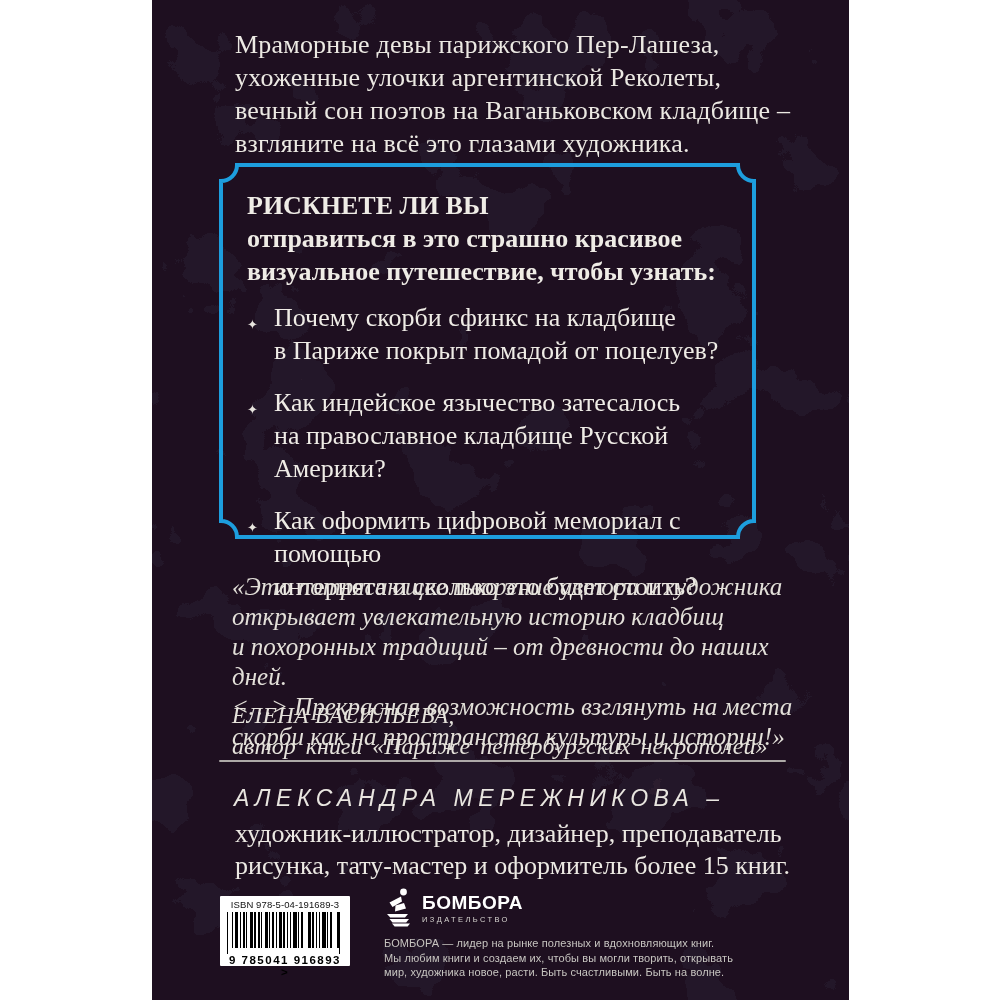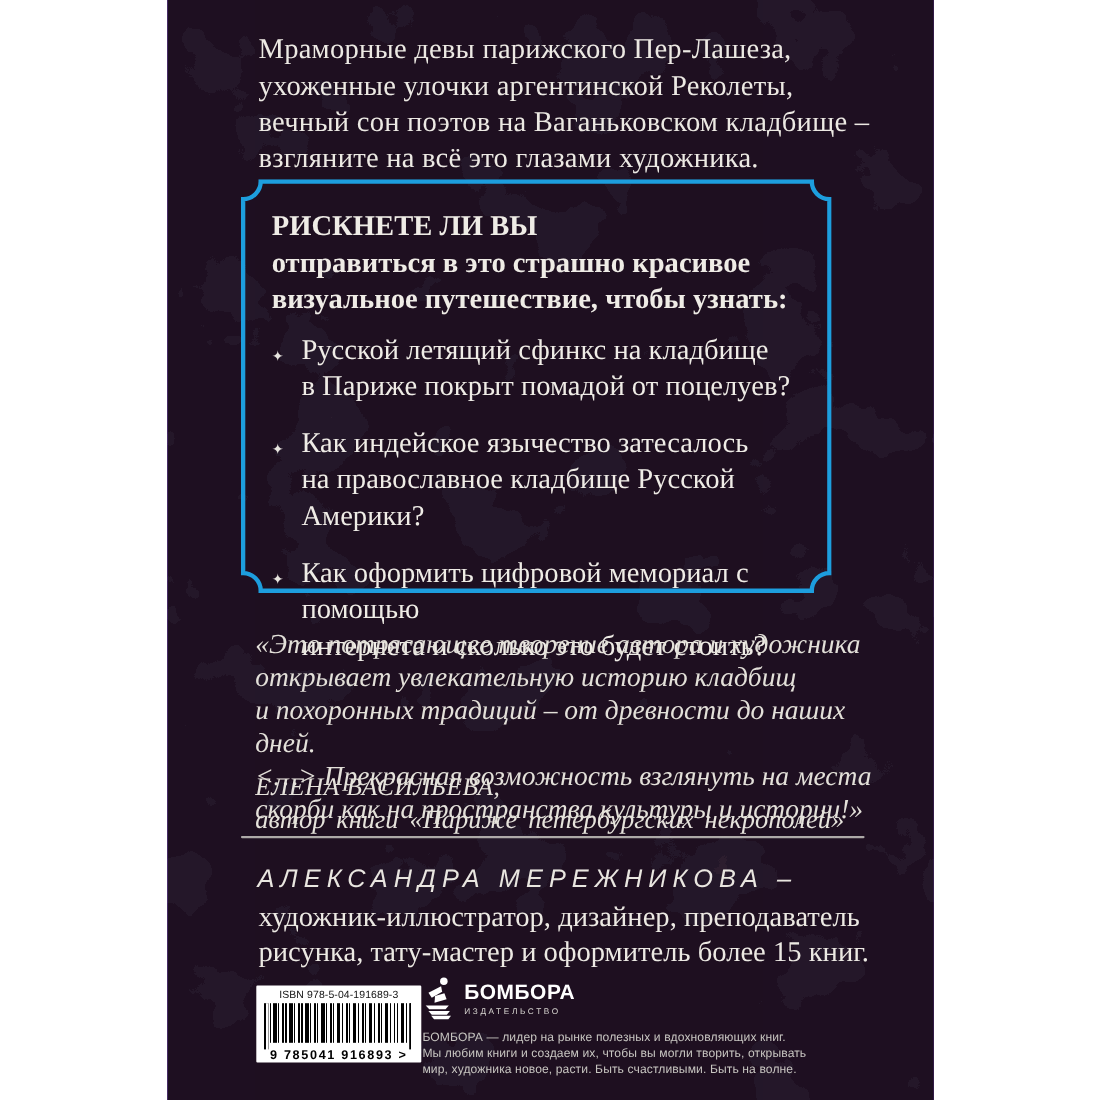--- a/index.html
+++ b/index.html
@@ -50,21 +50,21 @@
     position:absolute;left:82px;top:785px;
     font-family:"Liberation Sans", sans-serif;font-size:23px;font-weight:400;
     letter-spacing:5.5px;color:#e9e6e0;font-style:italic;
   }
   .author-desc{
     position:absolute;left:83px;top:818px;width:560px;
     font-size:26px;line-height:32px;color:#ece9e3;
   }
 
   .barcode-box{
-    position:absolute;left:81px;top:896px;width:150px;height:70px;
+    position:absolute;left:68px;top:896px;width:130px;height:70px;
     background:#ffffff;color:#000;border-radius:1px;
   }
   .isbn{
     font-family:"Liberation Sans", sans-serif;font-size:9.5px;
     text-align:center;padding-top:3px;letter-spacing:.1px;color:#111;
   }
   .bars{
     height:36px;margin:2px 9px 0;position:relative;
     background:repeating-linear-gradient(90deg,
       #000 0 1.5px,#fff 1.5px 3px,#000 3px 4px,#fff 4px 6.5px,
@@ -138,21 +138,21 @@
       <div class="inner">
         <div class="lead">
           <div>РИСКНЕТЕ ЛИ ВЫ</div>
           <div>отправиться в это страшно красивое</div>
           <div>визуальное путешествие, чтобы узнать:</div>
         </div>
 
         <div class="bullet">
           <span class="mark">✦</span>
           <span class="lines">
-            <div>Русской летящий сфинкс на кладбище</div>
+            <div>Почему скорби сфинкс на кладбище</div>
             <div>в Париже покрыт помадой от поцелуев?</div>
           </span>
         </div>
 
         <div class="bullet">
           <span class="mark">✦</span>
           <span class="lines">
             <div>Как индейское язычество затесалось</div>
             <div>на православное кладбище Русской Америки?</div>
           </span>

